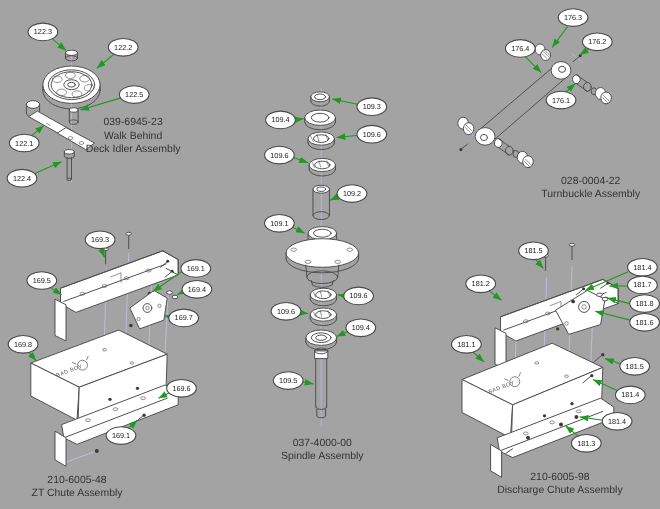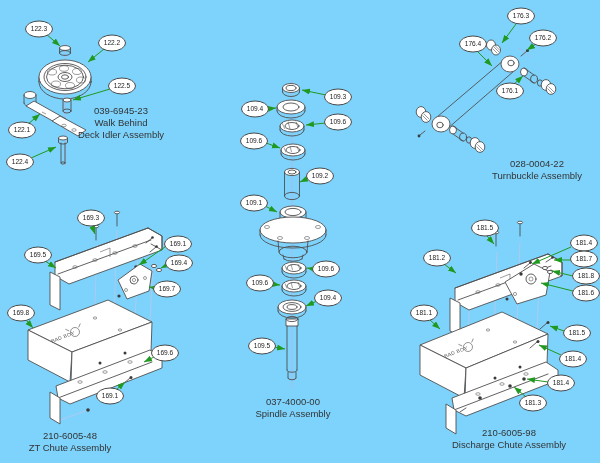--- a/index.html
+++ b/index.html
@@ -1,16 +1,16 @@
 <!DOCTYPE html>
 <html><head>
 <meta charset="utf-8">
 <style>
   html,body{margin:0;padding:0;background:#ffffff;}
-  .canvas{position:relative;width:600px;height:463px;background:#7dd3fc;overflow:hidden;
+  .canvas{position:relative;width:600px;height:463px;background:#a3a3a3;overflow:hidden;
           font-family:"Liberation Sans", sans-serif;}
   svg{position:absolute;top:0;left:0;}
   .part{stroke:#4f4f4f;stroke-width:0.9;fill:none;stroke-linejoin:round;stroke-linecap:round;}
   .partfill{stroke:#4f4f4f;stroke-width:0.9;fill:#ffffff;stroke-linejoin:round;}
   .thin{stroke:#5a5a5a;stroke-width:0.6;fill:none;}
   .dot{fill:#3a3a3a;stroke:none;}
   .cl{stroke:#b3b6e8;stroke-width:0.8;fill:none;}
   .proj{stroke:#c3c5ea;stroke-width:0.7;fill:none;}
   .leader{stroke:#1f991f;stroke-width:1;fill:none;}
   .bub{fill:#ffffff;stroke:#4a4a4a;stroke-width:1;}

